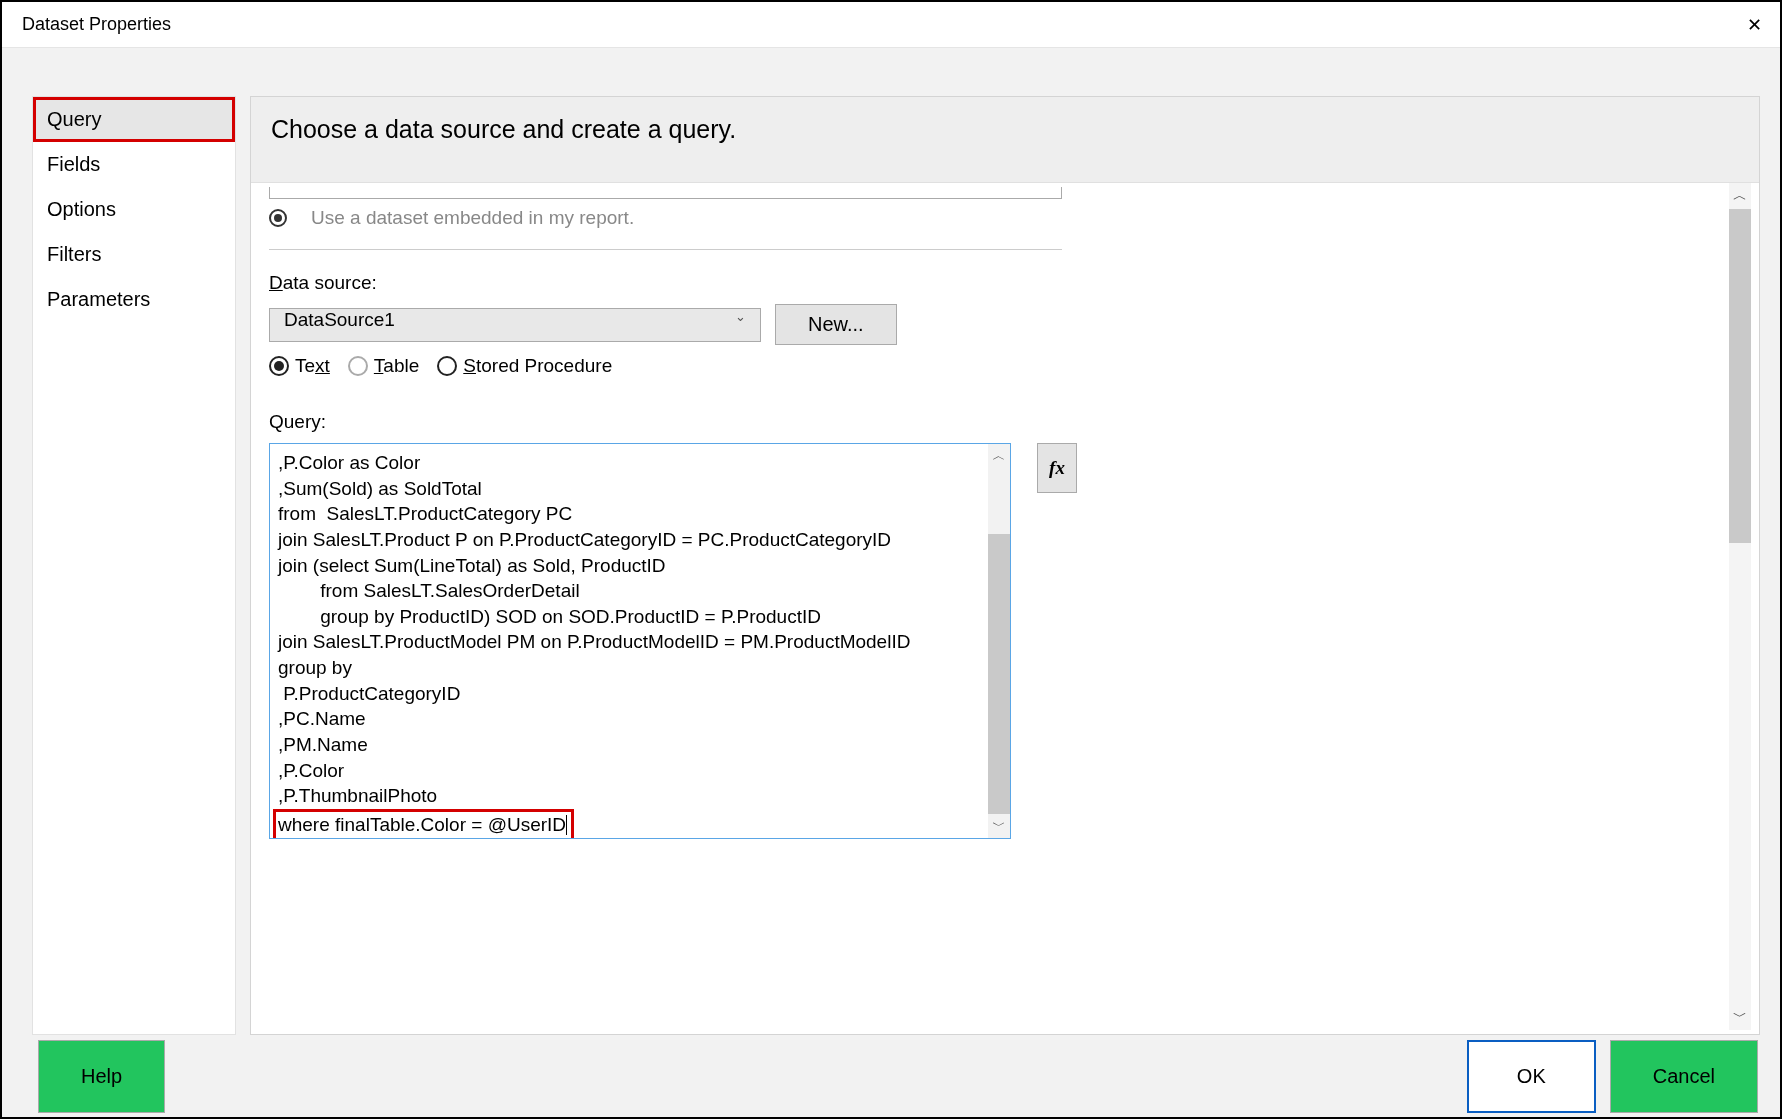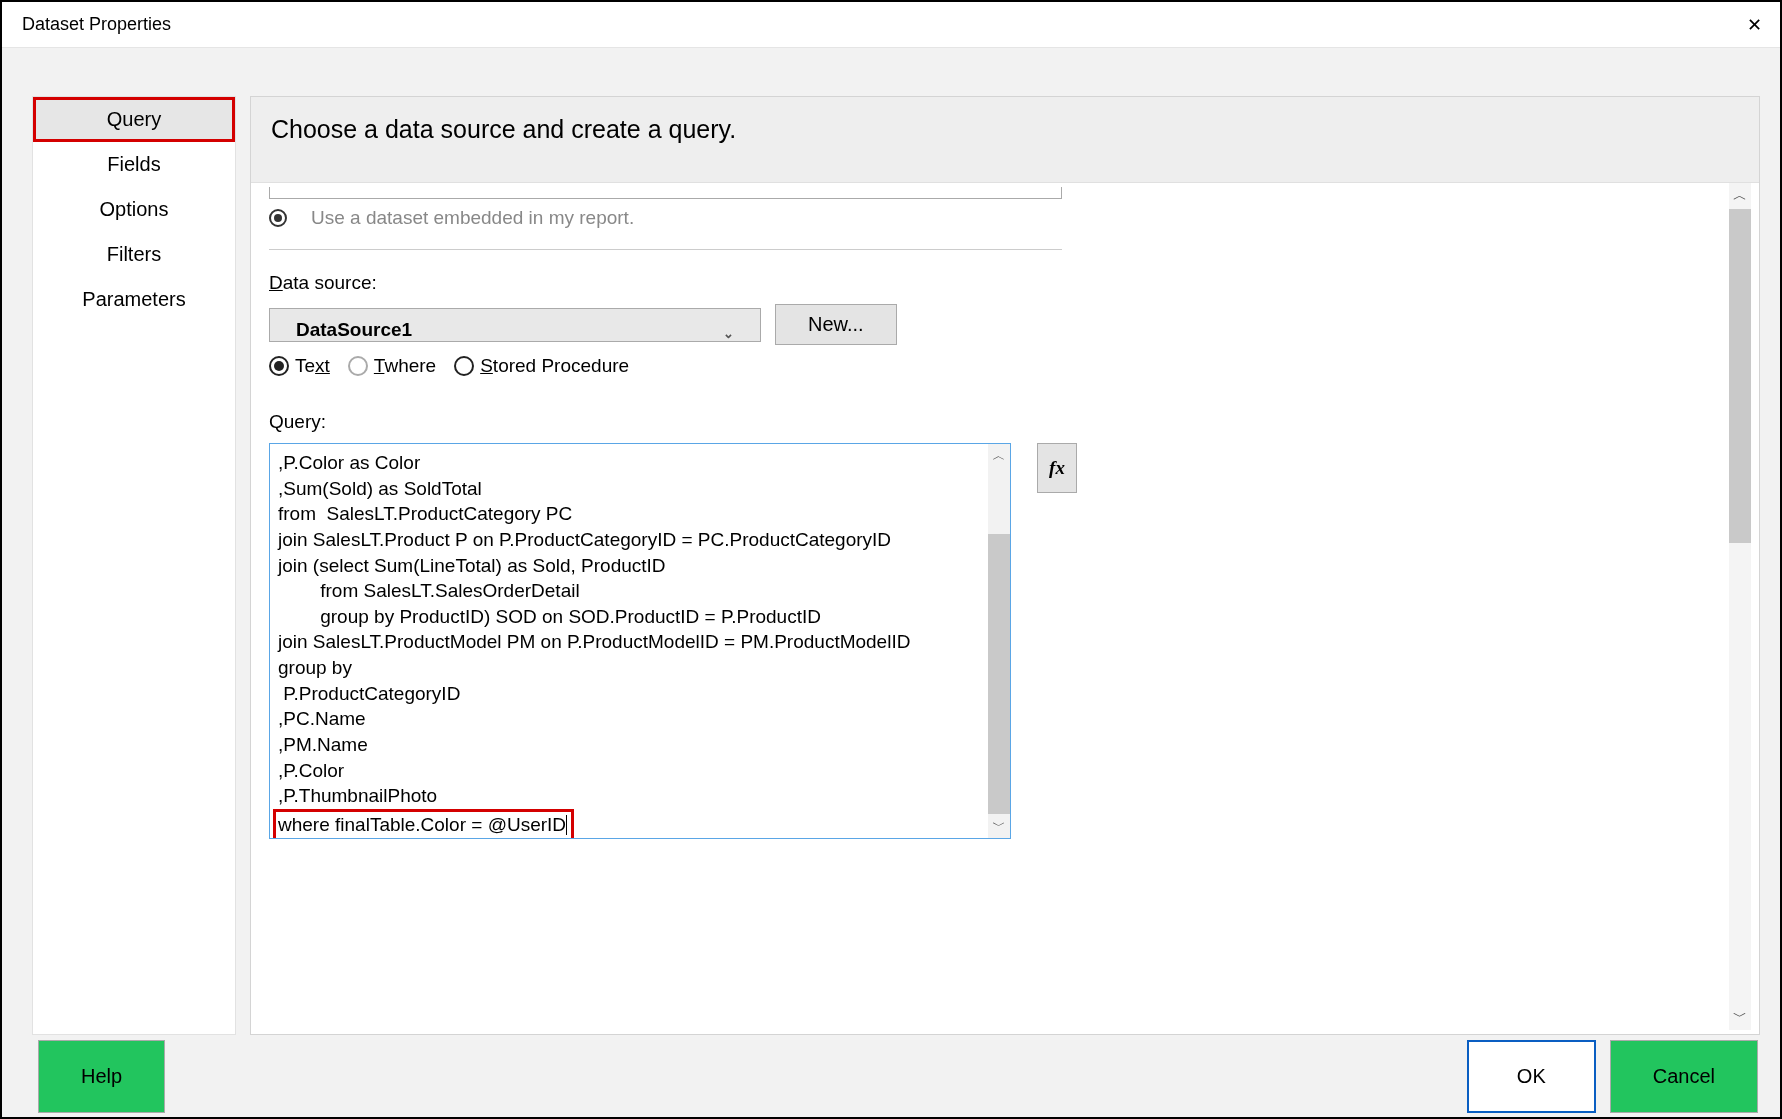--- a/index.html
+++ b/index.html
@@ -51,21 +51,20 @@
   background: #fff;
   border: 1px solid #e2e2e2;
   display: flex;
   flex-direction: column;
 }
 .sidebar .nav-item {
   padding: 11px 14px;
   font-size: 20px;
   color: #000;
   cursor: pointer;
-  text-align: center;
 }
 .sidebar .nav-item.selected {
   background: #e6e6e6;
   border: 3px solid #d40000;
   padding: 8px 11px;
 }
 .content-panel {
   flex: 1;
   border: 1px solid #d4d4d4;
   background: #fff;
@@ -115,23 +114,23 @@
 .radio-circle.checked::after { content: ""; width: 8px; height: 8px; background: #333; border-radius: 50%; }
 .radio-label { font-size: 19px; color: #888; }
 .divider { width: 793px; height: 1px; background: #ccc; margin-top: 20px; }
 .section-label { font-size: 19px; color: #000; margin-top: 22px; }
 .section-label .ul { text-decoration: underline; }
 .ds-row { display: flex; align-items: center; gap: 14px; margin-top: 10px; }
 .combo {
   width: 492px; height: 34px;
   border: 1px solid #aaa;
   background: #e8e8e8;
-  display: flex; align-items: flex-end; justify-content: space-between;
-  padding: 0 26px;
-  font-size: 19px; color: #000; font-weight: bold;
+  display: flex; align-items: flex-start; justify-content: space-between;
+  padding: 0 14px;
+  font-size: 19px; color: #000;
 }
 .combo .chev { font-size: 13px; color: #555; }
 .btn {
   border: 1px solid #aaa;
   background: #e4e4e4;
   font-size: 20px;
   padding: 8px 32px;
   cursor: pointer;
 }
 .qtype-row { display: flex; align-items: center; gap: 18px; margin-top: 10px; }
@@ -235,21 +234,21 @@
             <button class="btn"><span>New...</span></button>
           </div>
 
           <div class="qtype-row">
             <div class="qtype-item">
               <span class="outer-radio checked"></span>
               <span class="qtype-label"><span>Te</span><span class="ul">xt</span></span>
             </div>
             <div class="qtype-item">
               <span class="outer-radio gray"></span>
-              <span class="qtype-label"><span class="ul">T</span><span>where</span></span>
+              <span class="qtype-label"><span class="ul">T</span><span>able</span></span>
             </div>
             <div class="qtype-item">
               <span class="outer-radio"></span>
               <span class="qtype-label"><span class="ul">S</span><span>tored Procedure</span></span>
             </div>
           </div>
 
           <div class="section-label" style="margin-top:34px">Query:</div>
           <div class="query-row">
             <div class="query-box">

